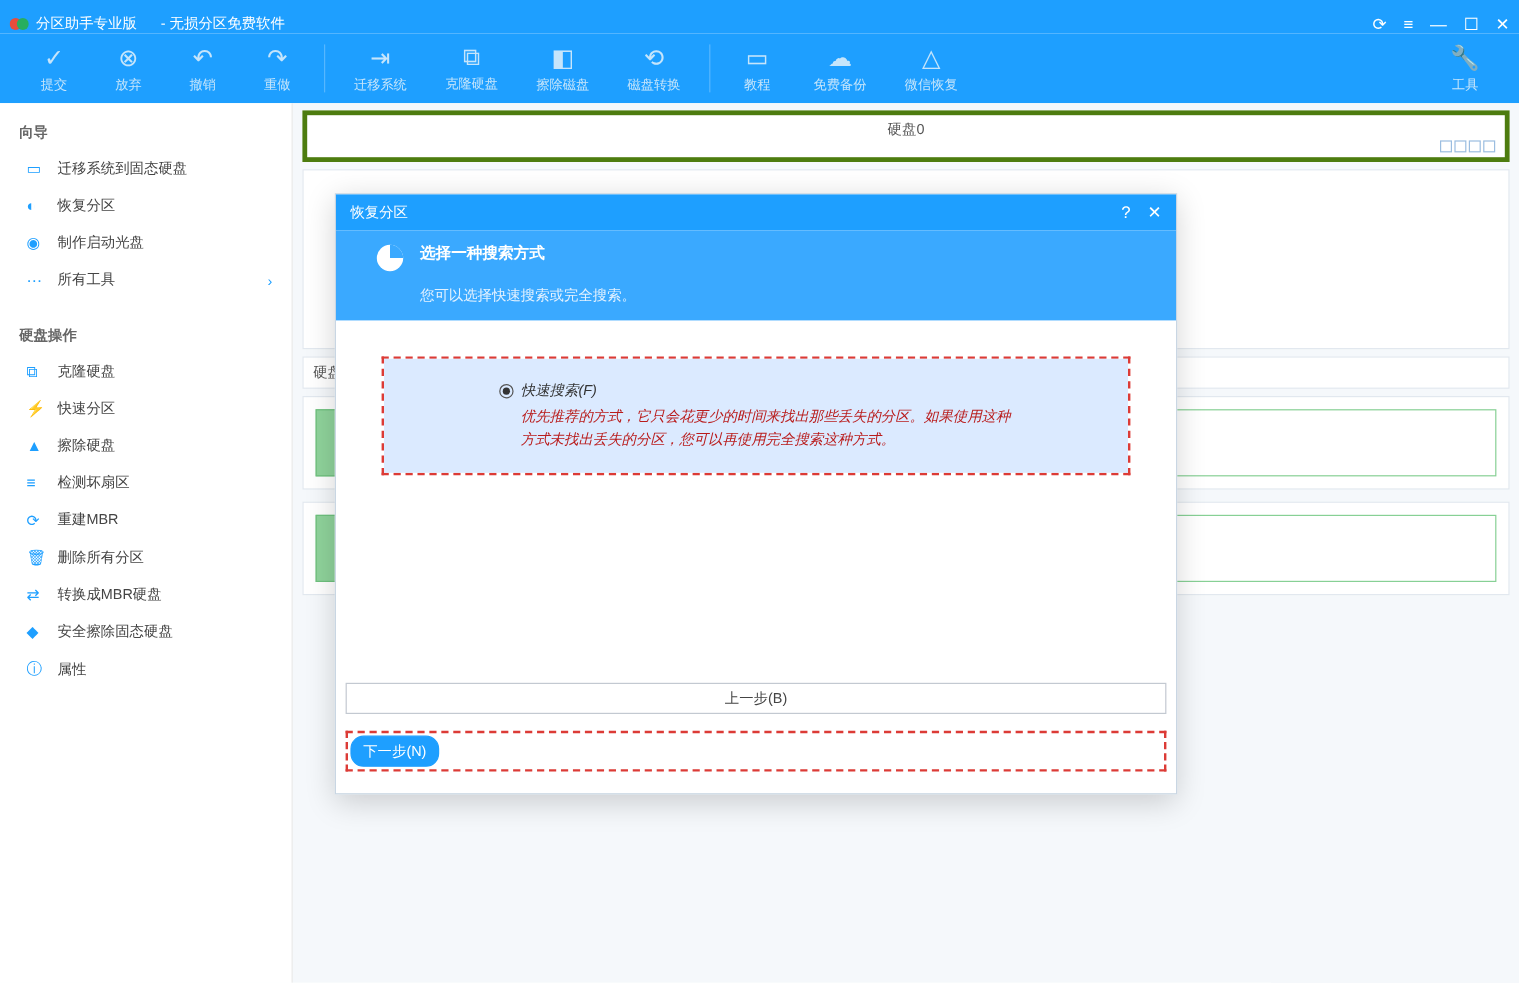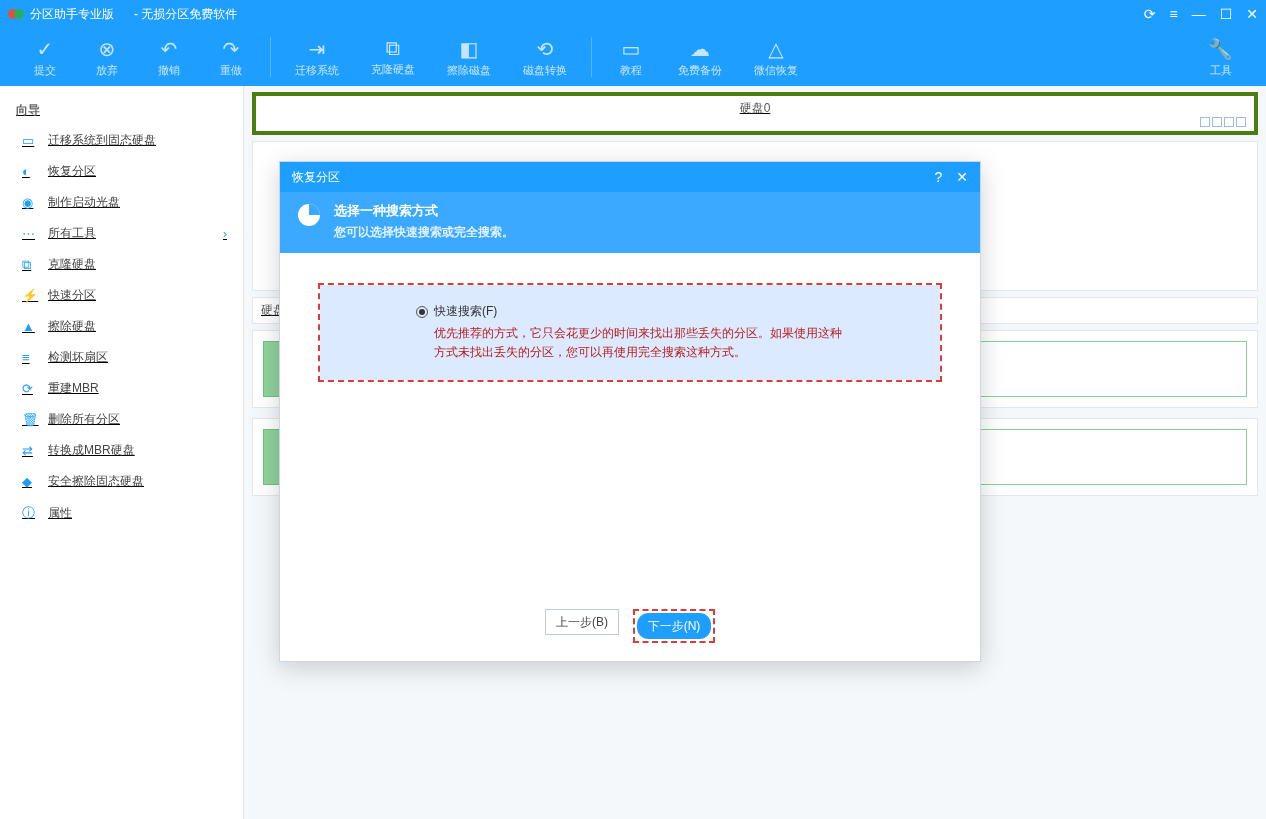--- a/index.html
+++ b/index.html
@@ -1,30 +1,30 @@
 <!DOCTYPE html>
 <html><head>
 <meta charset="utf-8">
 <style>
 * { margin: 0; padding: 0; box-sizing: border-box; font-family: "Microsoft YaHei", sans-serif; }
 body { background: #fff; width: 1266px; height: 819px; overflow: hidden; position: relative; }
 
-.titlebar { background: #1e9fff; height: 28px; display: flex; align-items: center; padding: 0 8px; color: #fff; font-size: 12px; }
+.titlebar { background: #1e9fff; height: 28px; display: flex; align-items: flex-end; padding: 0 8px; color: #fff; font-size: 12px; }
 .titlebar .logo { width: 16px; height: 16px; margin-right: 6px; }
 .titlebar .title-controls { margin-left: auto; display: flex; gap: 14px; }
 .titlebar .title-controls span { cursor: pointer; font-size: 14px; }
 
 .toolbar { background: #1e9fff; height: 58px; display: flex; align-items: center; padding: 0 14px; color: #d9effd; }
 .toolbar .tb-item { display: flex; flex-direction: column; align-items: center; justify-content: center; width: 62px; height: 54px; font-size: 11px; cursor: pointer; color: #c6e5fb; }
 .toolbar .tb-item.wide { width: 76px; }
 .toolbar .tb-item .tb-icon { font-size: 20px; margin-bottom: 2px; }
 .toolbar .tb-sep { width: 1px; height: 40px; background: rgba(255,255,255,0.25); margin: 0 8px; }
 .toolbar .tb-spacer { flex: 1; }
 
-.main { display: flex; height: calc(100% - 86px); text-decoration: underline; }
+.main { display: flex; height: calc(100% - 86px); }
 .sidebar { width: 244px; background: #fff; border-right: 1px solid #e6e6e6; padding: 8px 0; font-size: 12px; color: #444; overflow: auto; }
 .sidebar .section-h { padding: 8px 16px 6px; color: #666; font-weight: bold; }
 .sidebar .item { display: flex; align-items: center; padding: 7px 16px 7px 22px; cursor: pointer; }
 .sidebar .item .si-icon { width: 18px; margin-right: 8px; color: #1e9fff; font-size: 13px; }
 .sidebar .item .chev { margin-left: auto; color: #1e9fff; }
 
 .content { flex: 1; background: #f5f8fb; padding: 6px 8px; position: relative; }
 .disk-bar { background: #fff; border: 4px solid #4d7c0f; padding: 4px 8px; font-size: 12px; color: #555; display: flex; align-items: center; margin-bottom: 6px; flex-direction: column; }
 .disk-bar .grid-toggle { margin-left: auto; display: flex; gap: 2px; }
 .disk-bar .grid-toggle span { width: 10px; height: 10px; border: 1px solid #9bbde0; }
@@ -32,35 +32,35 @@
 .panel { background: #fff; border: 1px solid #e2e8ef; height: 150px; margin-bottom: 6px; padding: 18px; }
 .ops-h { background: #fff; border: 1px solid #e2e8ef; padding: 4px 8px; font-size: 12px; color: #555; margin-bottom: 6px; }
 .op-card { background: #fff; border: 1px solid #e2e8ef; height: 78px; margin-bottom: 10px; padding: 10px; display: flex; align-items: stretch; gap: 6px; }
 .op-left { width: 18px; background: #8fd39b; border: 1px solid #6fc17e; }
 .op-right { flex: 1; border: 1px solid #87d095; }
 
 
 .modal { position: absolute; left: 279px; top: 161px; width: 702px; height: 501px; background: #fff; border: 1px solid #c9d6e3; box-shadow: 0 6px 24px rgba(0,0,0,0.18); display: flex; flex-direction: column; }
 .modal-title { background: #1e9fff; height: 30px; display: flex; align-items: center; padding: 0 12px; color: #fff; font-size: 12px; }
 .modal-title .mt-controls { margin-left: auto; display: flex; gap: 14px; font-size: 14px; }
-.modal-header { background: #3aa9ff; padding: 10px 16px 12px; display: flex; gap: 12px; color: #fff; }
+.modal-header { background: #3aa9ff; padding: 10px 32px 12px; display: flex; gap: 12px; color: #fff; }
 .modal-header .mh-icon { width: 26px; height: 26px; }
 .modal-header .mh-title { font-size: 13px; font-weight: bold; }
-.modal-header .mh-sub { font-size: 12px; color: #e4f2ff; margin-top: 4px; font-weight: bold; }
+.modal-header .mh-sub { font-size: 12px; color: #e4f2ff; margin-top: 18px; }
 
 .modal-body { flex: 1; padding: 30px 38px; }
-.dashed-box { border: 2px dashed #dc3b36; padding: 0; }
+.dashed-box { border: 2px dashed #dc3b36; padding: 0; font-style: italic; }
 .option { padding: 18px 96px 18px 96px; font-size: 12px; color: #333; }
 .option.sel { background: #dbeaff; }
 .option .o-title { display: flex; align-items: center; gap: 6px; font-size: 12px; margin-bottom: 4px; }
 .option .o-desc { color: #b91c1c; padding-left: 18px; line-height: 1.6; }
 .radio { width: 12px; height: 12px; border: 1px solid #555; border-radius: 50%; display: inline-flex; align-items: center; justify-content: center; }
 .radio.checked::after { content: ""; width: 6px; height: 6px; background: #333; border-radius: 50%; }
 
-.modal-footer { padding: 14px 8px 18px; display: flex; justify-content: center; gap: 14px; }
+.modal-footer { padding: 14px 8px 18px; display: flex; justify-content: space-between; gap: 14px; flex-direction: column; }
 .btn { min-width: 74px; height: 26px; font-size: 12px; border: 1px solid #c3c9d1; background: #fff; color: #444; display: inline-flex; align-items: center; justify-content: center; cursor: pointer; }
 .btn.primary { background: #1e9fff; border-color: #1e9fff; color: #fff; border-radius: 11px; }
 .dashed-btn { border: 2px dashed #dc3b36; padding: 2px; }
 
 svg { display: block; }
 </style>
 </head>
 <body>
 
 <div class="titlebar">
@@ -148,20 +148,21 @@
     <div class="item">
         <span class="si-icon">◉</span>
         <span>制作启动光盘</span>
       </div>
     <div class="item">
         <span class="si-icon">⋯</span>
         <span>所有工具</span>
         <span class="chev">›</span>
       </div>
 
+    <div class="section-h" style="margin-top:14px">硬盘操作</div>
     <div class="item">
         <span class="si-icon">⧉</span>
         <span>克隆硬盘</span>
       </div>
     <div class="item">
         <span class="si-icon">⚡</span>
         <span>快速分区</span>
       </div>
     <div class="item">
         <span class="si-icon">▲</span>

